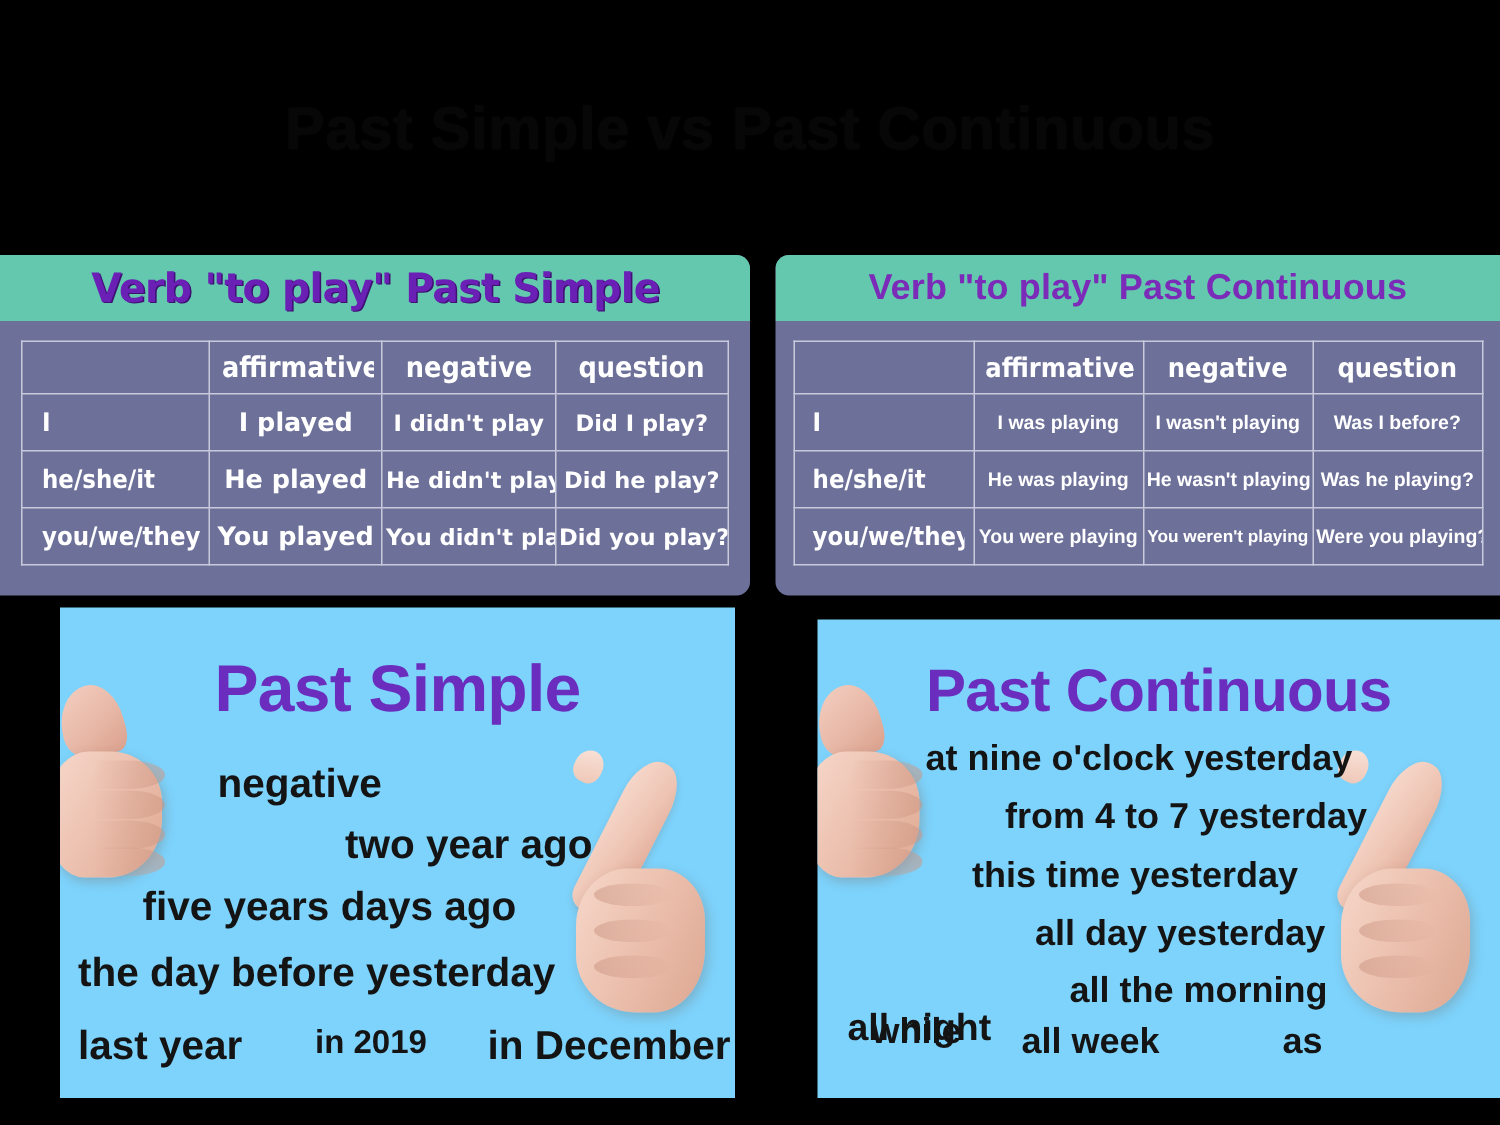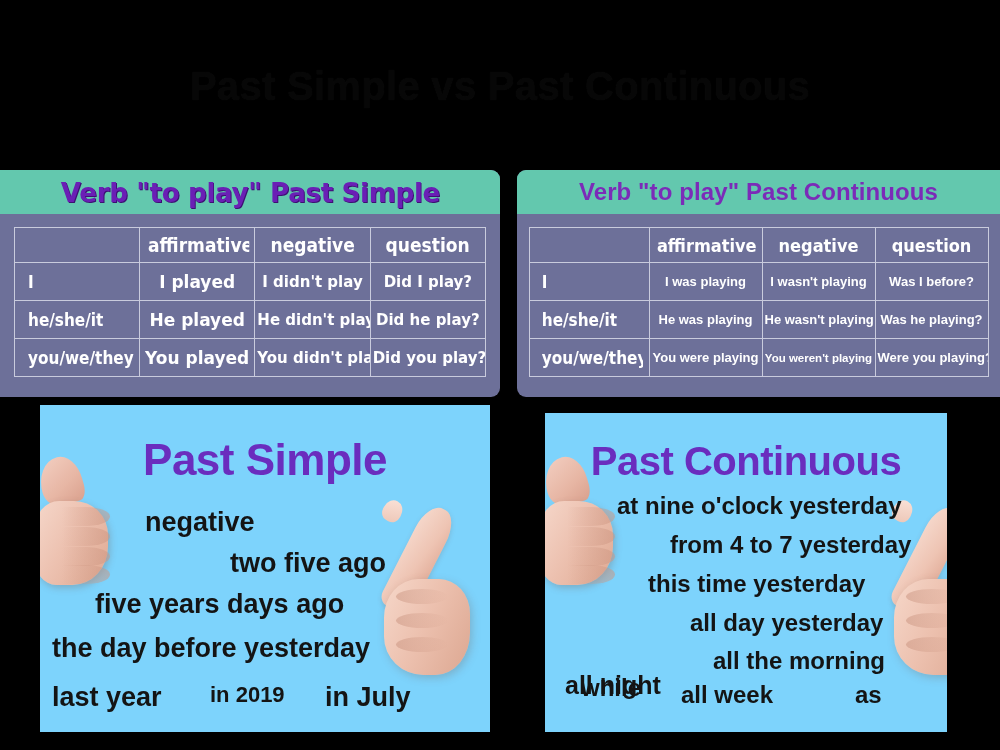--- a/index.html
+++ b/index.html
@@ -110,21 +110,21 @@
   .panel-right table.conj td.cell    { font-size: 13px; font-weight: bold; }
   .panel-right table.conj td.cell.sm { font-size: 11.5px; }
 
   
   .card {
     position: absolute;
     background: #7dd3fc;
     overflow: hidden;
   }
   .card-left  { left: 40px;  top: 405px; width: 450px; height: 327px; }
-  .card-right { left: 545px; top: 413px; width: 402px; height: 319px; }
+  .card-right { left: 545px; top: 413px; width: 455px; height: 319px; }
 
   .card-title {
     position: absolute;
     width: 100%;
     text-align: center;
     color: #6a2dbe;
     font-weight: bold;
     white-space: nowrap;
     font-family: "Liberation Sans", sans-serif;
   }
@@ -290,26 +290,26 @@
     <div class="hand point" style="left:330px; top:92px;">
       <div class="finger"></div>
       <div class="nail"></div>
       <div class="knuck"></div>
       <div class="crease c1"></div>
       <div class="crease c2"></div>
       <div class="crease c3"></div>
     </div>
 
     <div class="phrase" style="left:105px; top:102px; font-size:27px;">negative</div>
-    <div class="phrase" style="left:190px; top:143px; font-size:27px;">two five ago</div>
+    <div class="phrase" style="left:190px; top:143px; font-size:27px;">two year ago</div>
     <div class="phrase" style="left:55px;  top:184px; font-size:27px;">five years days ago</div>
     <div class="phrase" style="left:12px;  top:228px; font-size:27px;">the day before yesterday</div>
     <div class="phrase" style="left:12px;  top:277px; font-size:27px;">last year</div>
     <div class="phrase" style="left:170px; top:277px; font-size:22px;">in 2019</div>
-    <div class="phrase" style="left:285px; top:277px; font-size:27px;">in July</div>
+    <div class="phrase" style="left:285px; top:277px; font-size:27px;">in December</div>
   </div>
 
   <div class="card card-right">
     <div class="card-title">Past Continuous</div>
 
     <div class="hand fist" style="left:-6px; top:44px;">
       <div class="thumb"></div>
       <div class="palm"></div>
       <div class="knuckle k1"></div>
       <div class="knuckle k2"></div>

